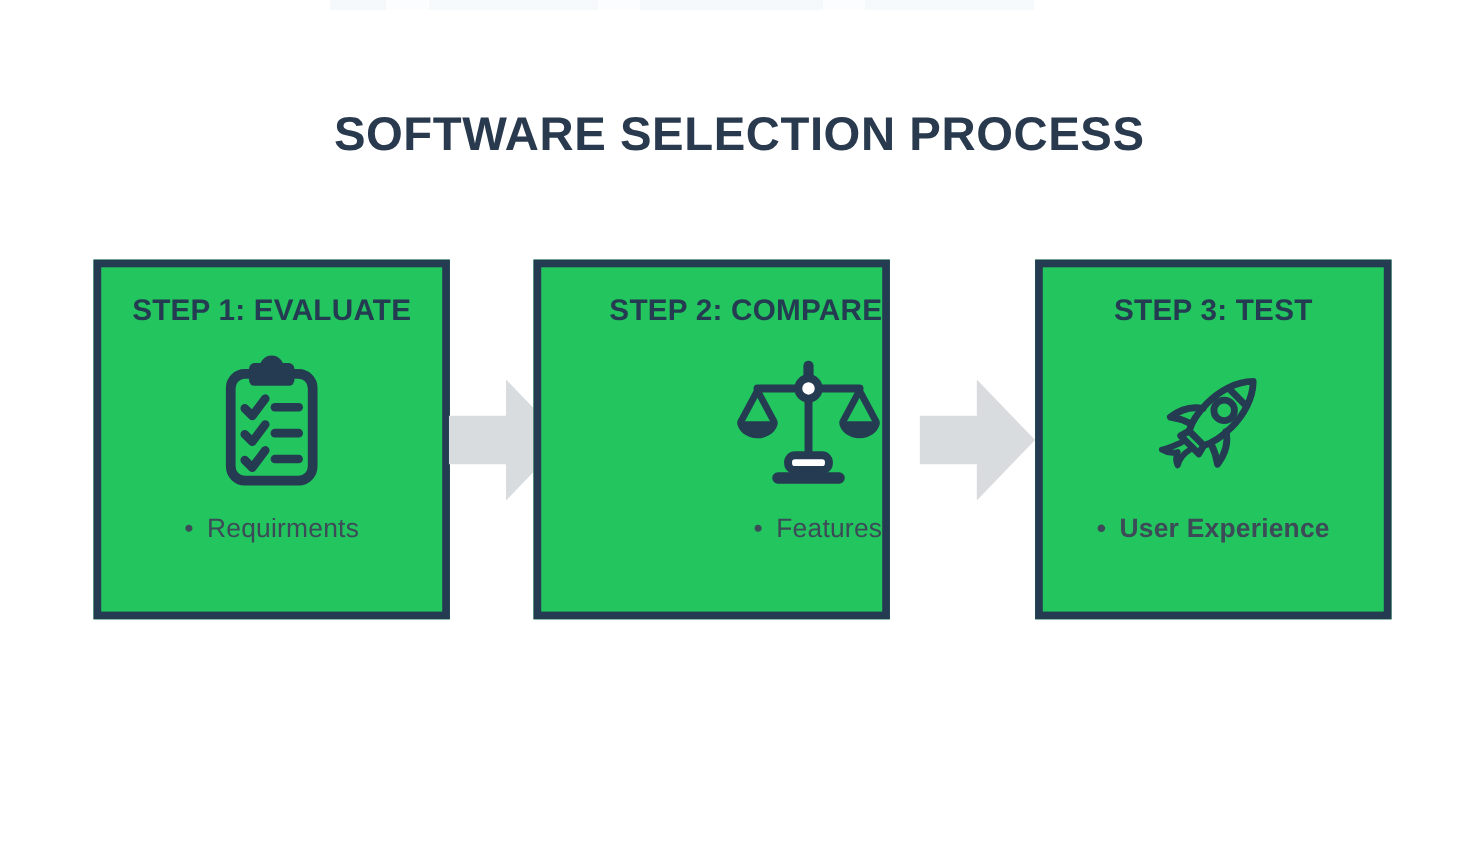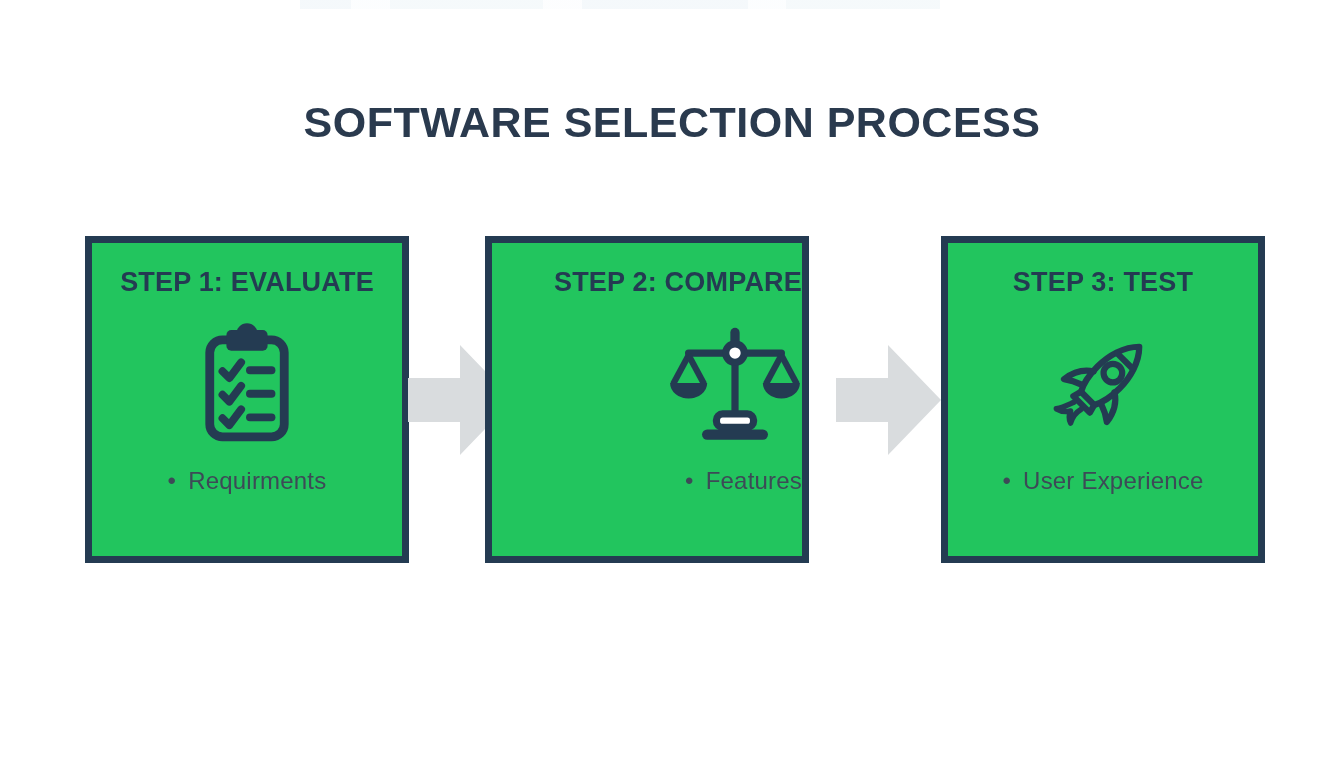--- a/index.html
+++ b/index.html
@@ -46,21 +46,21 @@
   }
 
   .icon-wrap {
     height: 142px; margin-top: 14px;
     display: flex; align-items: center; justify-content: center;
   }
   .icon-wrap svg { display: block; }
 
   .bullets { margin-top: 8px; text-align: center; }
   .bullets .inner { display: inline-block; text-align: left; }
-  .bullets.center-lines .inner { display: block; text-align: center; }
+  .bullets.center-lines .inner { display: block; text-align: center; font-weight: bold; }
 
   .bullet-line {
     font-size: 24px; line-height: 37px; color: var(--text);
     letter-spacing: 0.2px;
   }
   .dot { margin-right: 12px; color: var(--text); }
   .dot:empty { display: none; }
 
   .flow-arrow { position: absolute; top: 345px; width: 105px; height: 110px; }
   .arrow-1 { left: 408px; }

